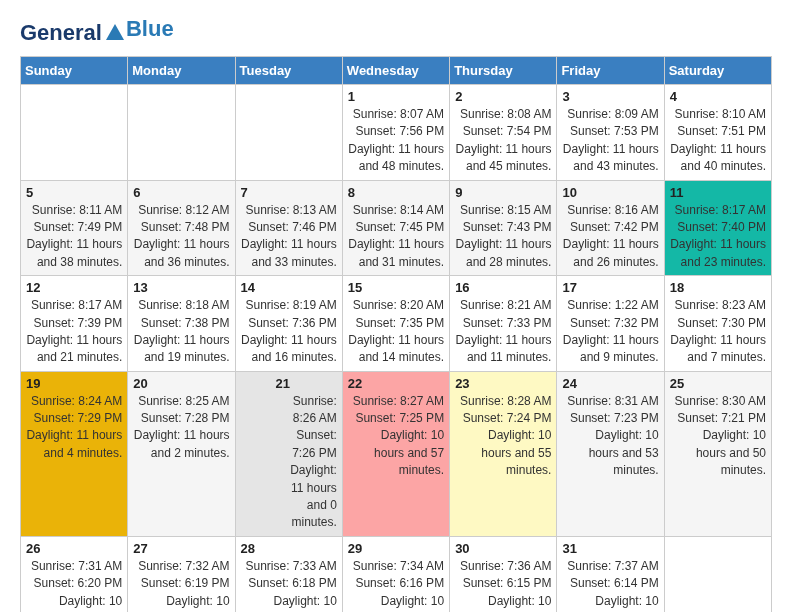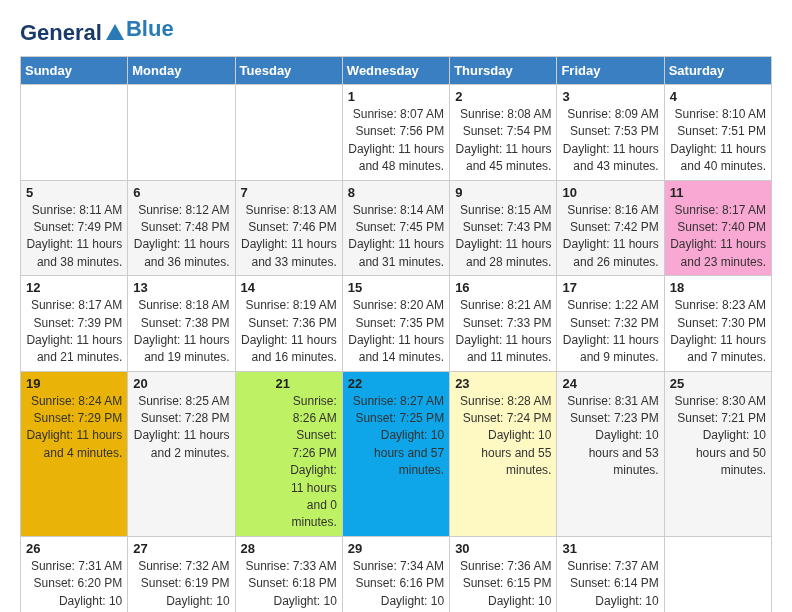--- a/index.html
+++ b/index.html
@@ -176,21 +176,21 @@
 Daylight: 11 hours
 and 28 minutes.</div>
         </td>
         <td style="background-color: rgb(245, 245, 245);">
           <span class="day-number">10</span>
           <div class="day-info">Sunrise: 8:16 AM
 Sunset: 7:42 PM
 Daylight: 11 hours
 and 26 minutes.</div>
         </td>
-        <td style="background-color: #f9a8d4;">
+        <td style="background-color: #14b8a6;">
           <span class="day-number">11</span>
           <div class="day-info">Sunrise: 8:17 AM
 Sunset: 7:40 PM
 Daylight: 11 hours
 and 23 minutes.</div>
         </td>
       </tr>
       <tr>
         <td>
           <span class="day-number">12</span>
@@ -250,28 +250,28 @@
 Daylight: 11 hours
 and 4 minutes.</div>
         </td>
         <td style="background-color: rgb(245, 245, 245);">
           <span class="day-number">20</span>
           <div class="day-info">Sunrise: 8:25 AM
 Sunset: 7:28 PM
 Daylight: 11 hours
 and 2 minutes.</div>
         </td>
-        <td style="background-color: #bef264; padding-left: 40px;">
+        <td style="background-color: #e5e5e5; padding-left: 40px;">
           <span class="day-number">21</span>
           <div class="day-info">Sunrise: 8:26 AM
 Sunset: 7:26 PM
 Daylight: 11 hours
 and 0 minutes.</div>
         </td>
-        <td style="background-color: #0ea5e9;">
+        <td style="background-color: #fca5a5;">
           <span class="day-number">22</span>
           <div class="day-info">Sunrise: 8:27 AM
 Sunset: 7:25 PM
 Daylight: 10 hours
 and 57 minutes.</div>
         </td>
         <td style="background-color: #fef9c3;">
           <span class="day-number">23</span>
           <div class="day-info">Sunrise: 8:28 AM
 Sunset: 7:24 PM

